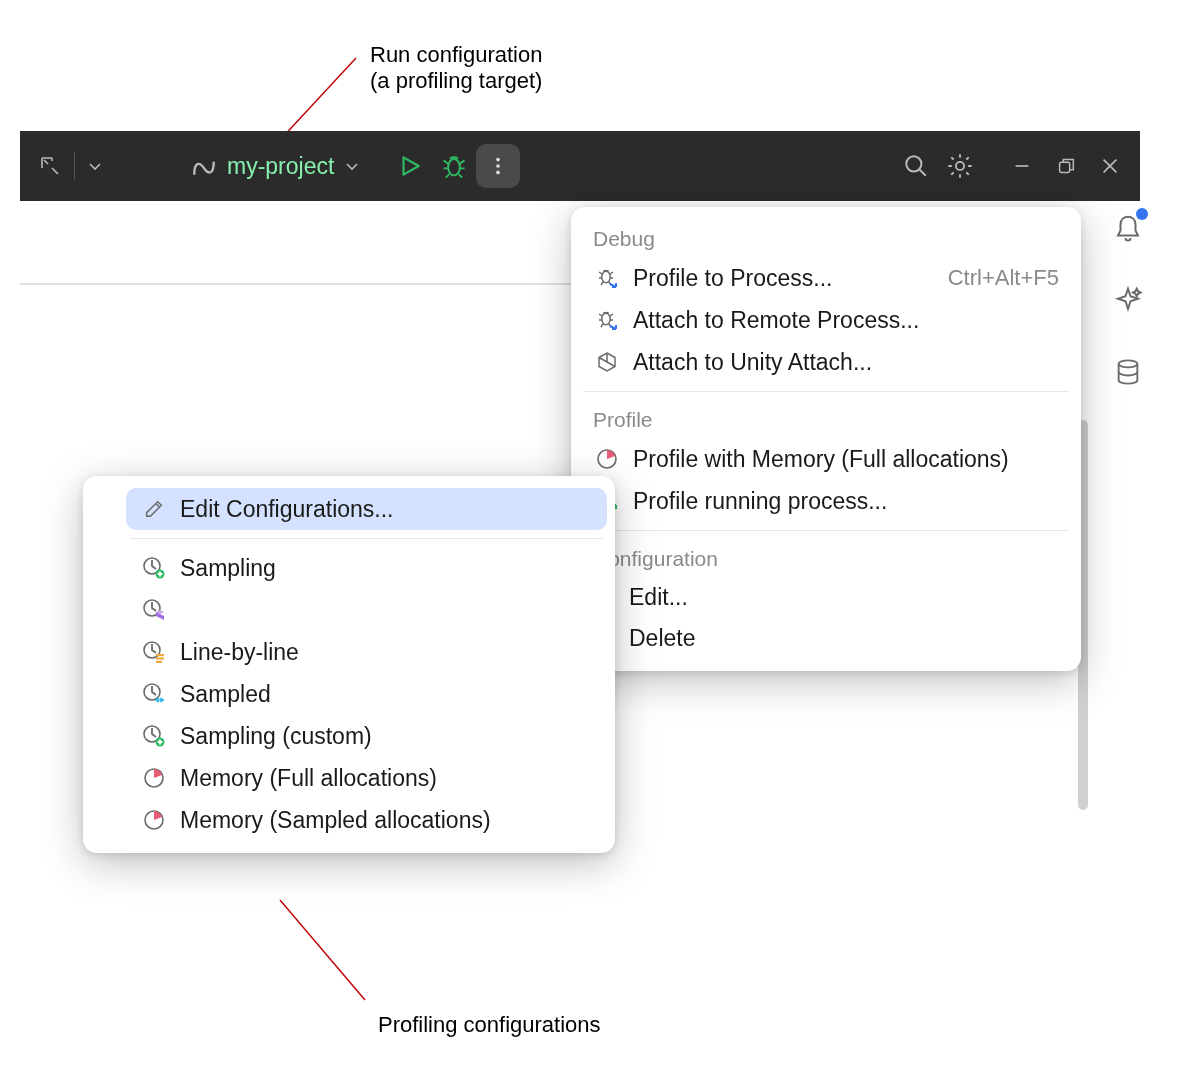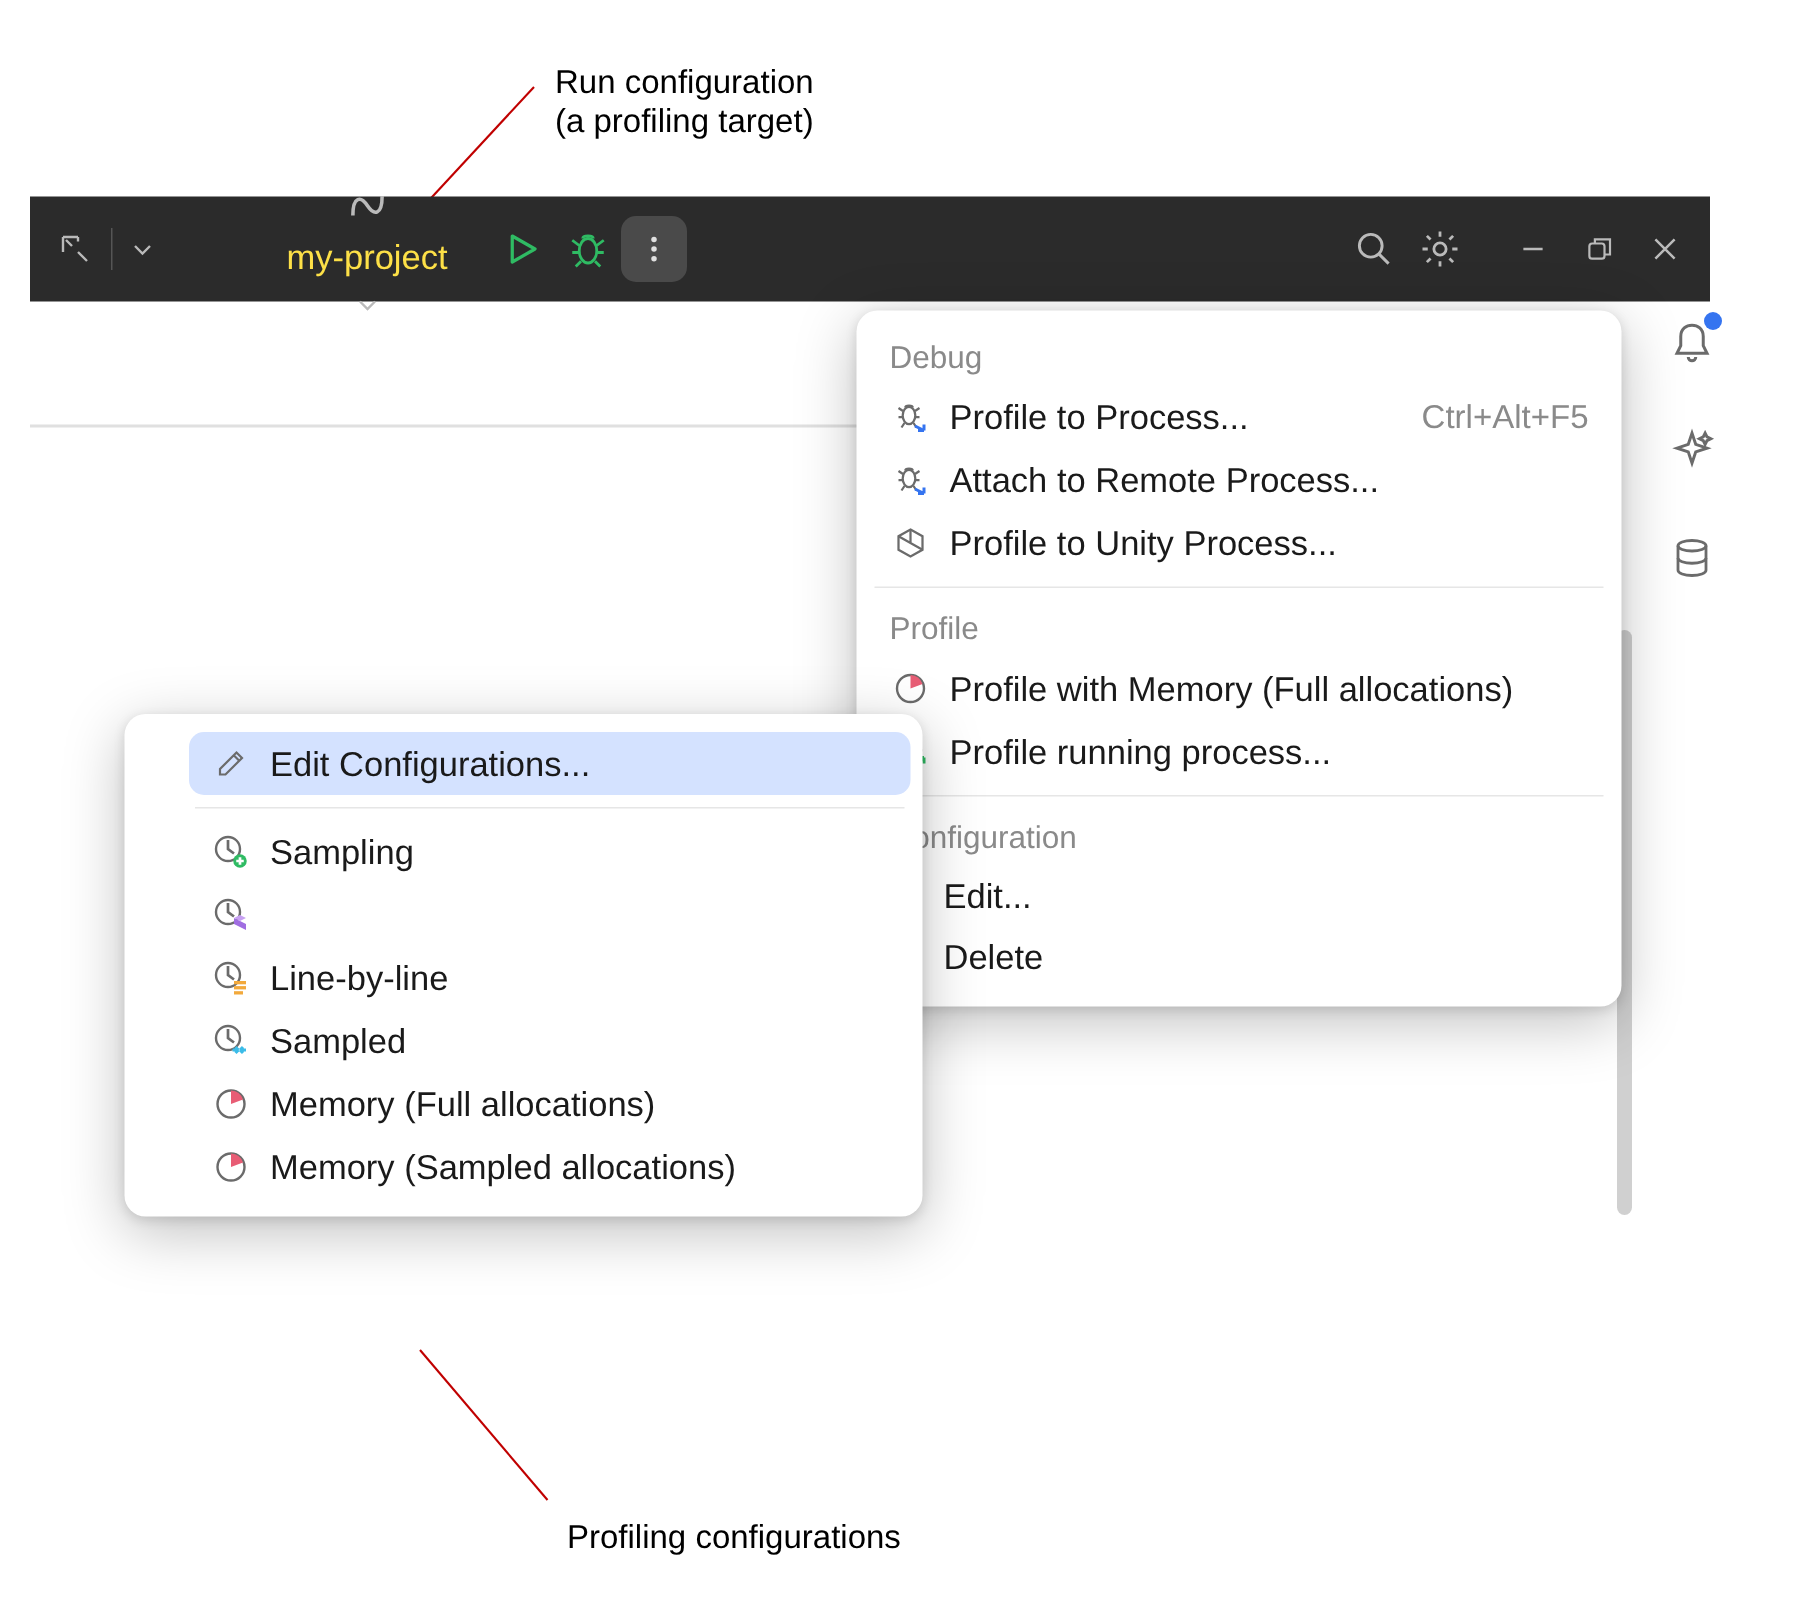--- a/index.html
+++ b/index.html
@@ -48,26 +48,25 @@
   .toolbar-sep {
     width: 1px;
     height: 28px;
     background: #555;
     margin: 0 2px;
   }
   .run-config {
     display: flex;
     align-items: center;
     gap: 10px;
-    color: #fde047;
+    color: #86efac;
     font-size: 23px;
     padding: 6px 14px;
     border-radius: 6px;
     margin-left: 64px;
-    flex-direction: column;
   }
   .more-active {
     background: #4a4a4a;
     border-radius: 10px;
   }
   .toolbar-spacer { flex: 1; }
   .main-divider {
     position: absolute;
     top: 283px;
     left: 20px;
@@ -321,21 +320,21 @@
     <span class="menu-label">Attach to Remote Process...</span>
   </div>
 
   <div class="menu-item">
     <span class="menu-icon">
       <svg width="24" height="24" viewBox="0 0 24 24" fill="none" stroke="#6b6b6b" stroke-width="1.5">
         <path d="M12 3 L20 7.5 L20 16.5 L12 21 L4 16.5 L4 7.5 Z"></path>
         <path d="M12 3 L12 12 M12 12 L4 7.5 M12 12 L20 16.5"></path>
       </svg>
     </span>
-    <span class="menu-label">Profile to Unity Process...</span>
+    <span class="menu-label">Attach to Unity Attach...</span>
   </div>
 
   <div class="divider"></div>
   <div class="section-header">Profile</div>
 
   <div class="menu-item">
     <span class="menu-icon">
       <svg width="24" height="24" viewBox="0 0 24 24">
         <circle cx="12" cy="12" r="9" fill="none" stroke="#6b6b6b" stroke-width="1.6"></circle>
         <path d="M12 3 A 9 9 0 0 1 20 9 L12 12 Z" fill="#e85d75"></path>
@@ -419,20 +418,31 @@
       <svg width="24" height="24" viewBox="0 0 24 24">
         <circle cx="10" cy="10" r="8" fill="none" stroke="#6b6b6b" stroke-width="1.6"></circle>
         <path d="M10 4 L10 10 L14 13" stroke="#6b6b6b" stroke-width="1.8" fill="none"></path>
         <path d="M13 18 L17 18 M17 18 L15 16 M17 18 L15 20" stroke="#3bbce8" stroke-width="2" fill="none"></path>
         <path d="M22 18 L18 18 M18 18 L20 16 M18 18 L20 20" stroke="#3bbce8" stroke-width="2" fill="none"></path>
       </svg>
     </span>
     <span class="menu-label">Sampled</span>
   </div>
 
+  <div class="menu-item">
+    <span class="menu-icon">
+      <svg width="24" height="24" viewBox="0 0 24 24">
+        <circle cx="10" cy="10" r="8" fill="none" stroke="#6b6b6b" stroke-width="1.6"></circle>
+        <path d="M10 4 L10 10 L14 13" stroke="#6b6b6b" stroke-width="1.8" fill="none"></path>
+        <circle cx="18" cy="18" r="4.5" fill="#2fbb63"></circle>
+        <path d="M18 15.5 L18 20.5 M15.5 18 L20.5 18" stroke="#fff" stroke-width="1.8"></path>
+      </svg>
+    </span>
+    <span class="menu-label">Sampling (custom)</span>
+  </div>
 
   <div class="menu-item">
     <span class="menu-icon">
       <svg width="24" height="24" viewBox="0 0 24 24">
         <circle cx="12" cy="12" r="9" fill="none" stroke="#6b6b6b" stroke-width="1.6"></circle>
         <path d="M12 3 A 9 9 0 0 1 20 9 L12 12 Z" fill="#e85d75"></path>
       </svg>
     </span>
     <span class="menu-label">Memory (Full allocations)</span>
   </div>

